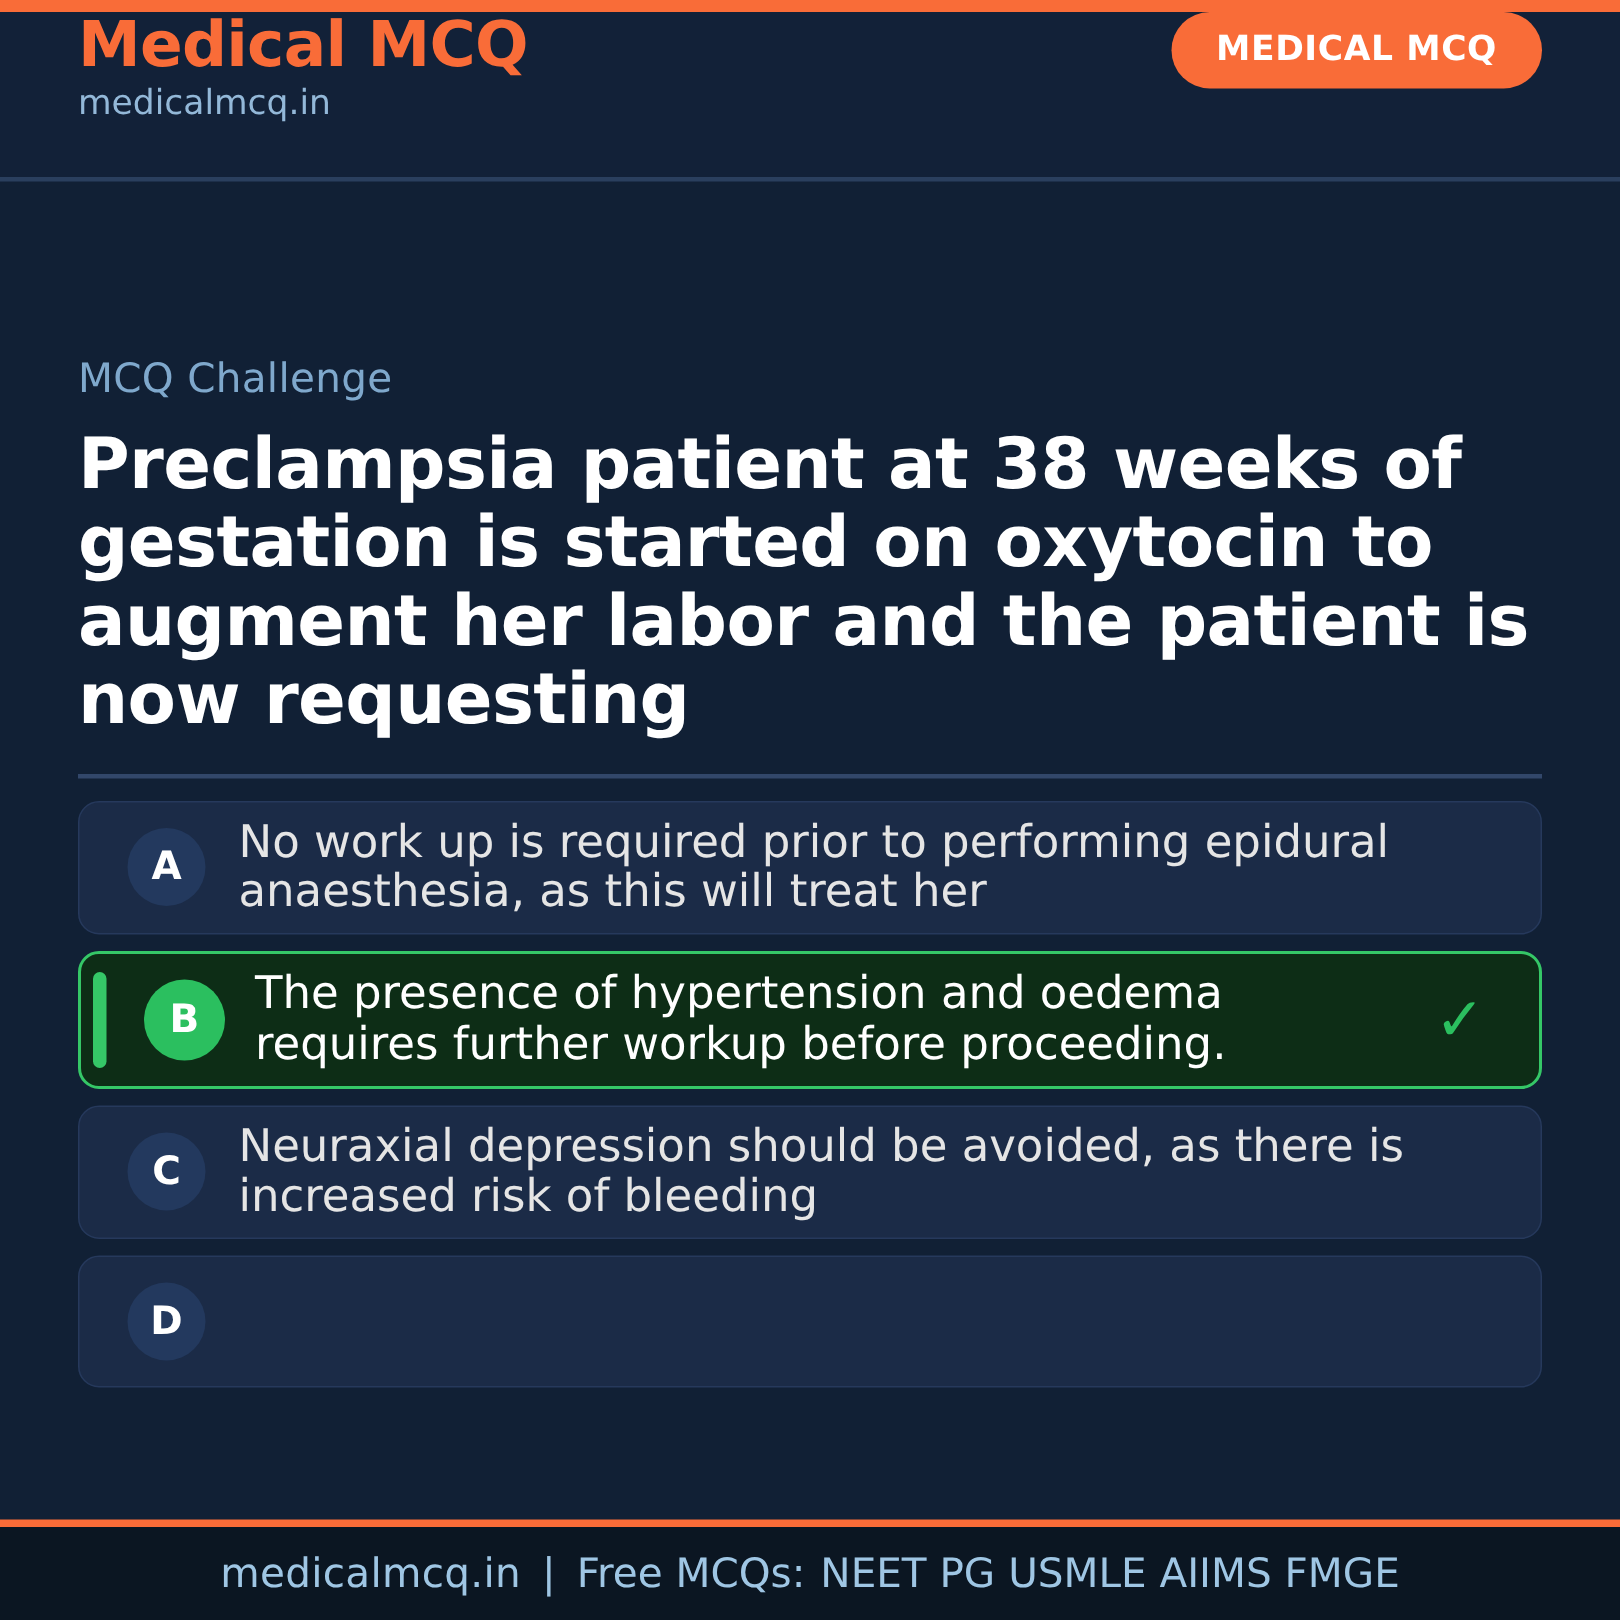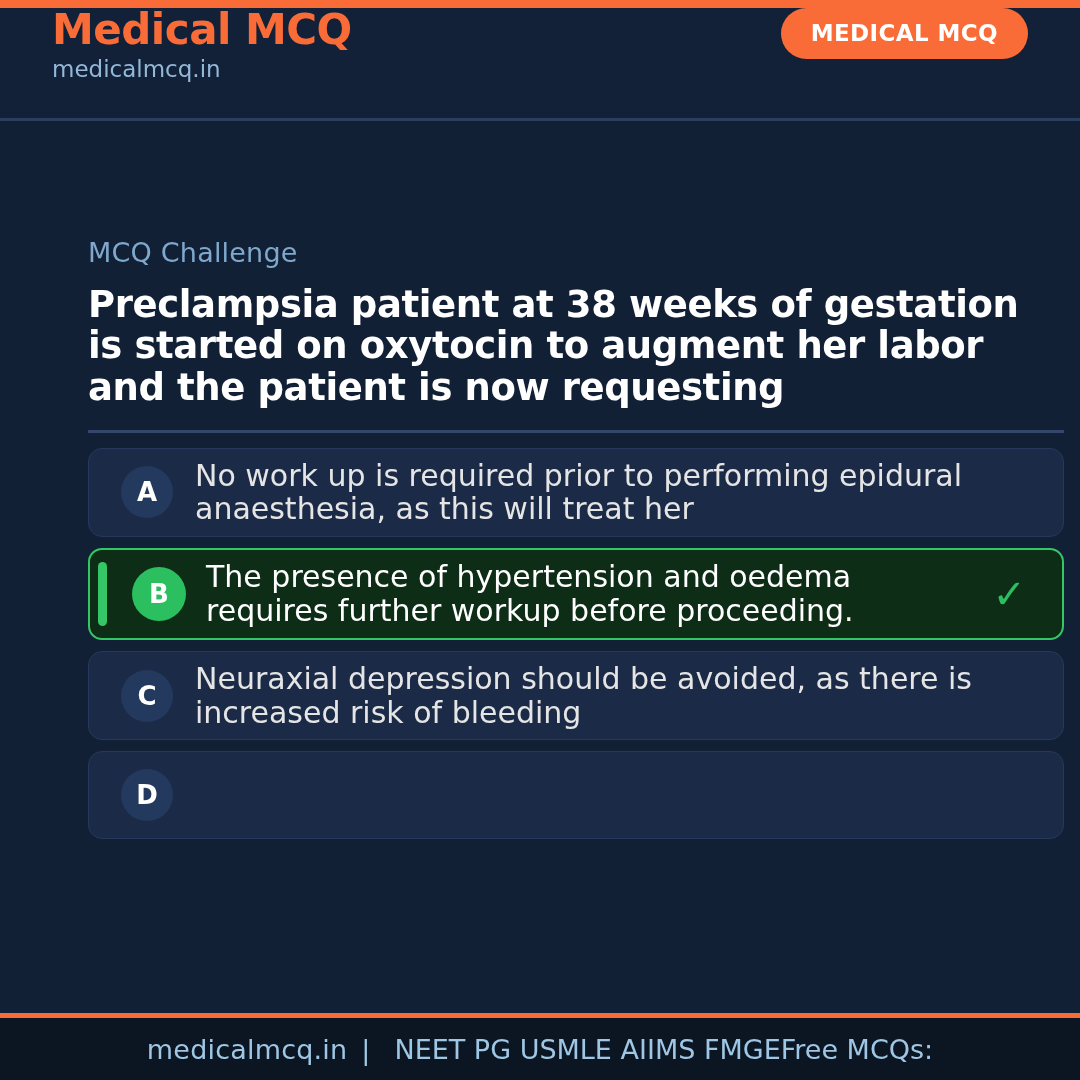--- a/index.html
+++ b/index.html
@@ -82,36 +82,35 @@
     white-space: nowrap;
     font-family: "DejaVu Sans", sans-serif;
   }
 
   
   .main {
     flex: 1 1 auto;
     padding: 0 52px;
     box-sizing: border-box;
     position: relative;
-    margin-left: 36px;
   }
 
   .kicker {
     margin-top: 118px;
     font-size: 27px;
     color: #7fa8cc;
     font-family: "DejaVu Sans", sans-serif;
     font-weight: 400;
     letter-spacing: 0.2px;
     line-height: 1;
   }
 
   .question {
     margin-top: 18px;
-    font-size: 37px;
+    font-size: 47px;
     font-weight: 700;
     color: #ffffff;
     line-height: 1.115;
     letter-spacing: -0.4px;
     font-family: "DejaVu Sans", sans-serif;
     max-width: 990px;
   }
 
   .divider {
     margin-top: 22px;
@@ -289,17 +288,17 @@
       </div>
 
     </div>
   </div>
 
   <div class="footer-accent"></div>
 
   <div class="footer">
     <span class="footer-text">medicalmcq.in</span>
     <span class="footer-sep">|</span>
+    <span class="footer-exams">Free MCQs:</span>
     <span class="footer-exams footer-exam-item">NEET PG  USMLE  AIIMS  FMGE</span>
-    <span class="footer-exams">Free MCQs:</span>
   </div>
 
 </div>
 
 </body></html>

